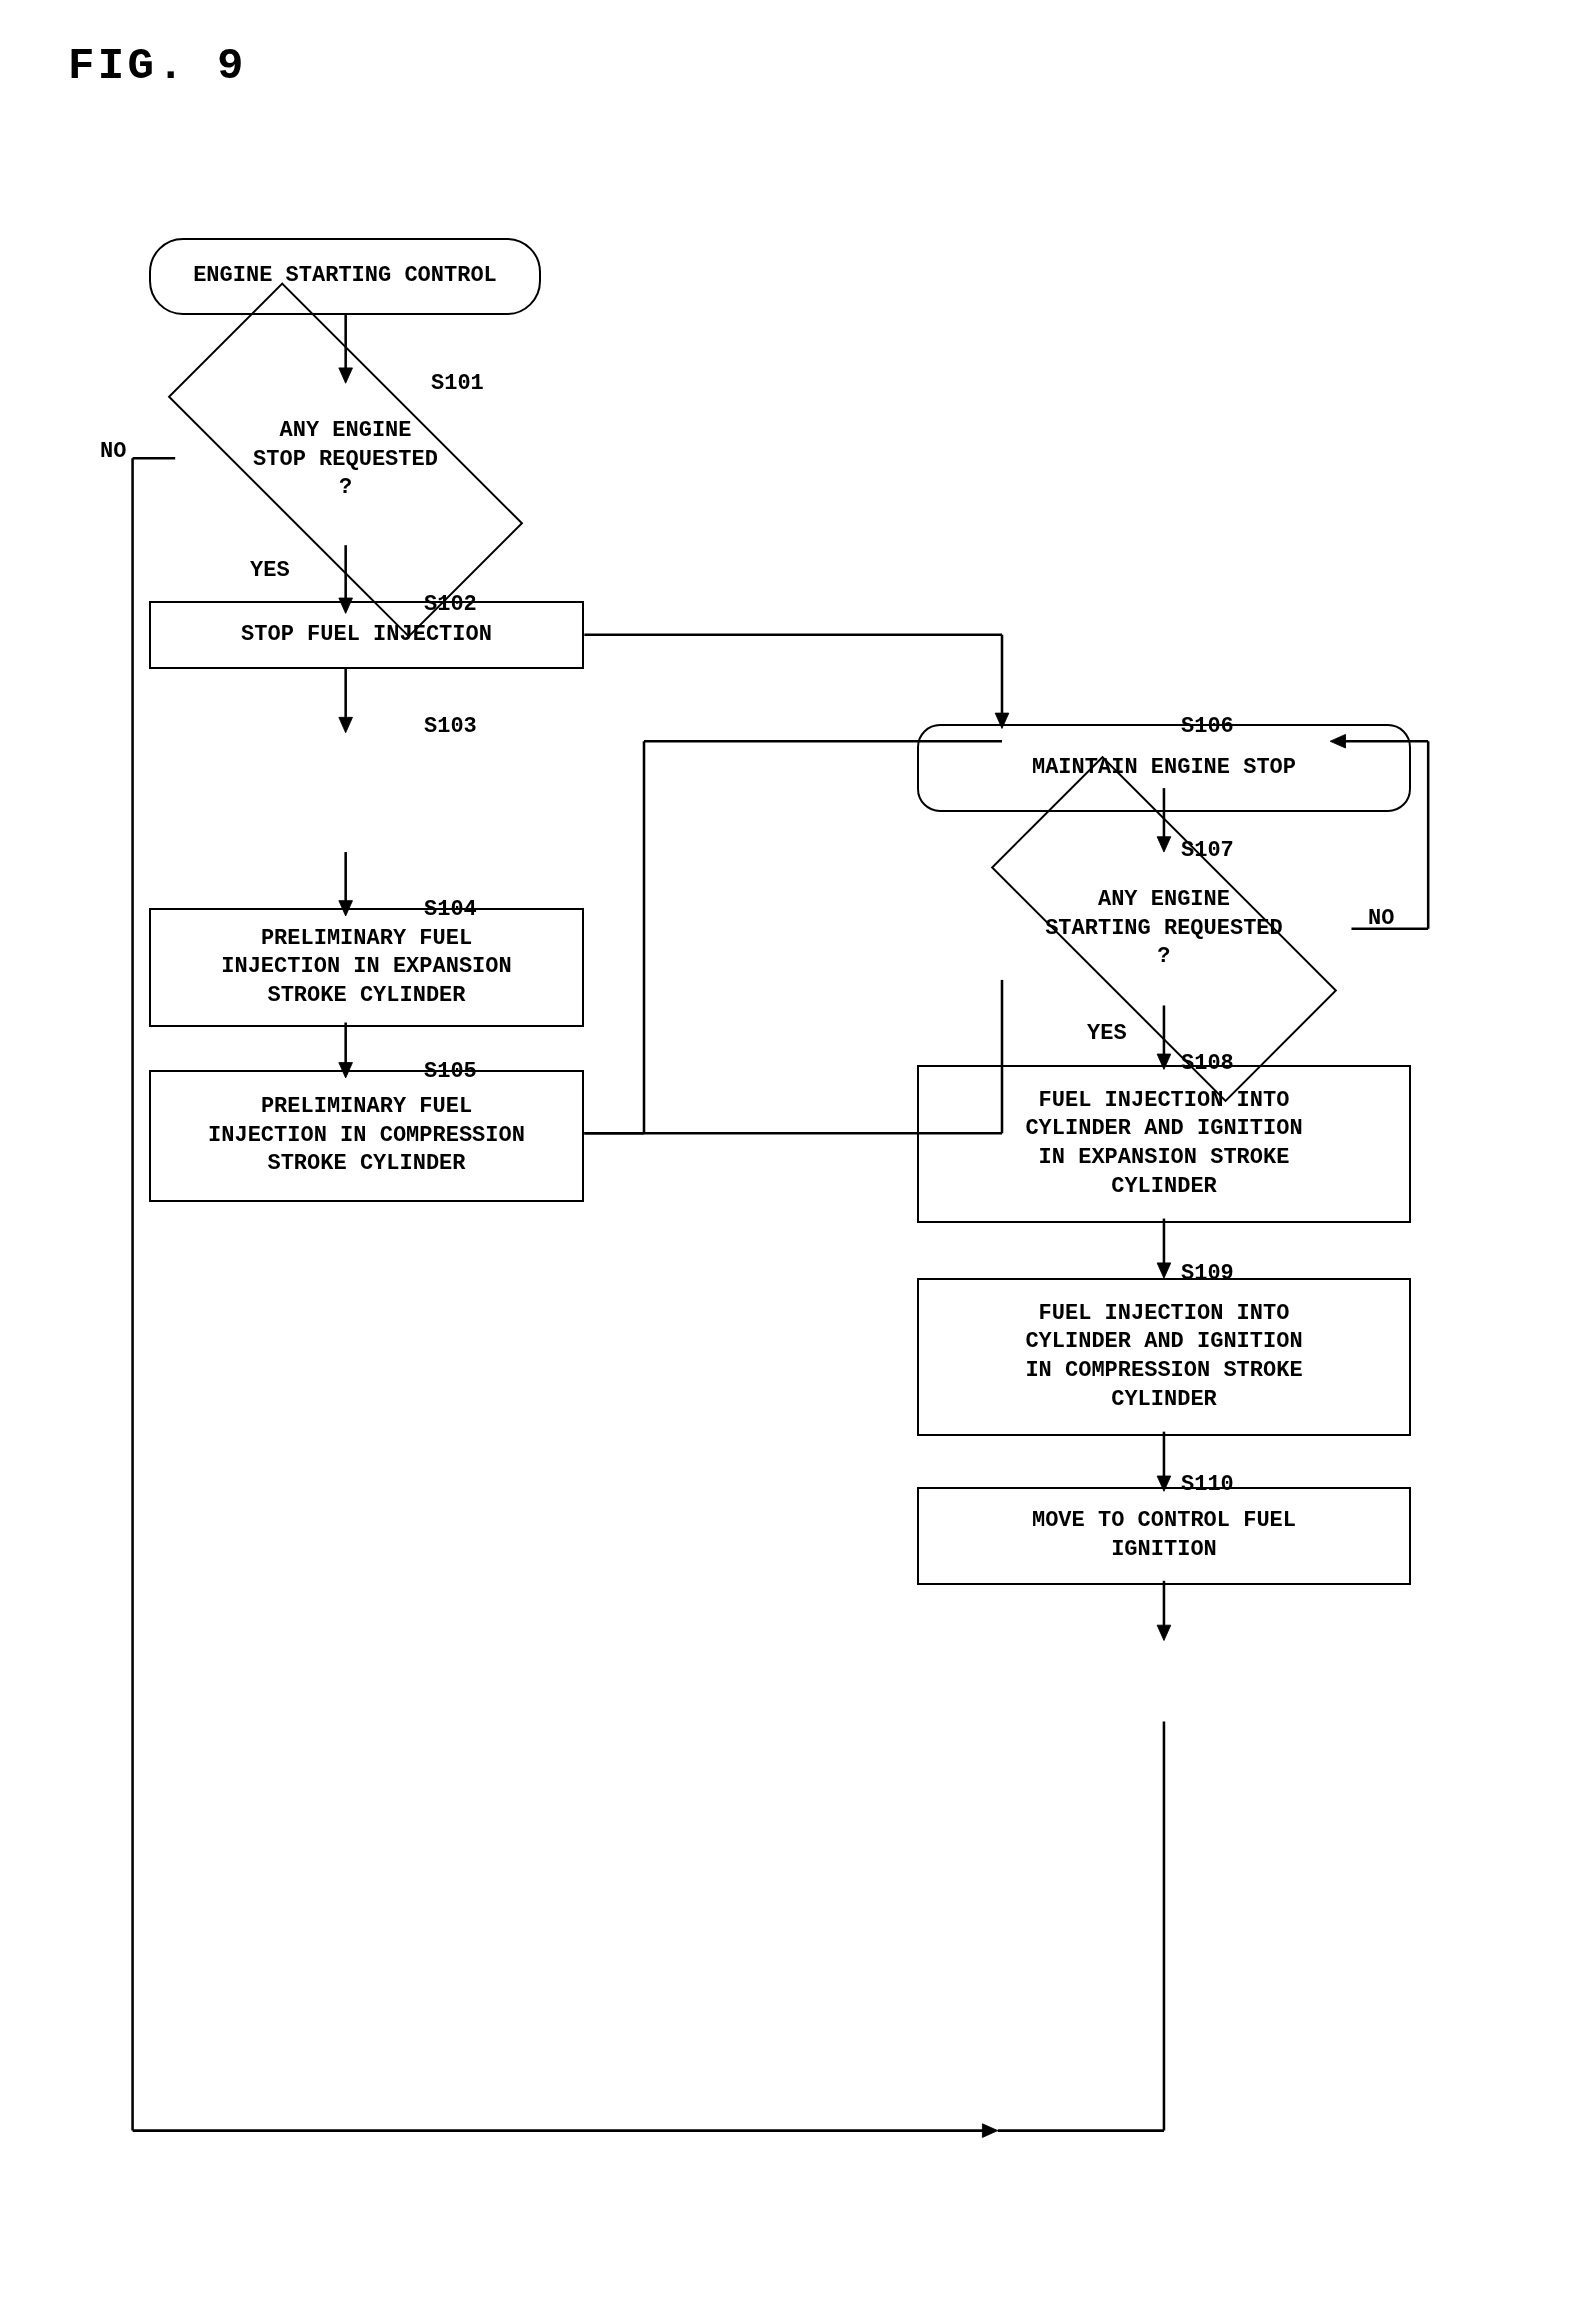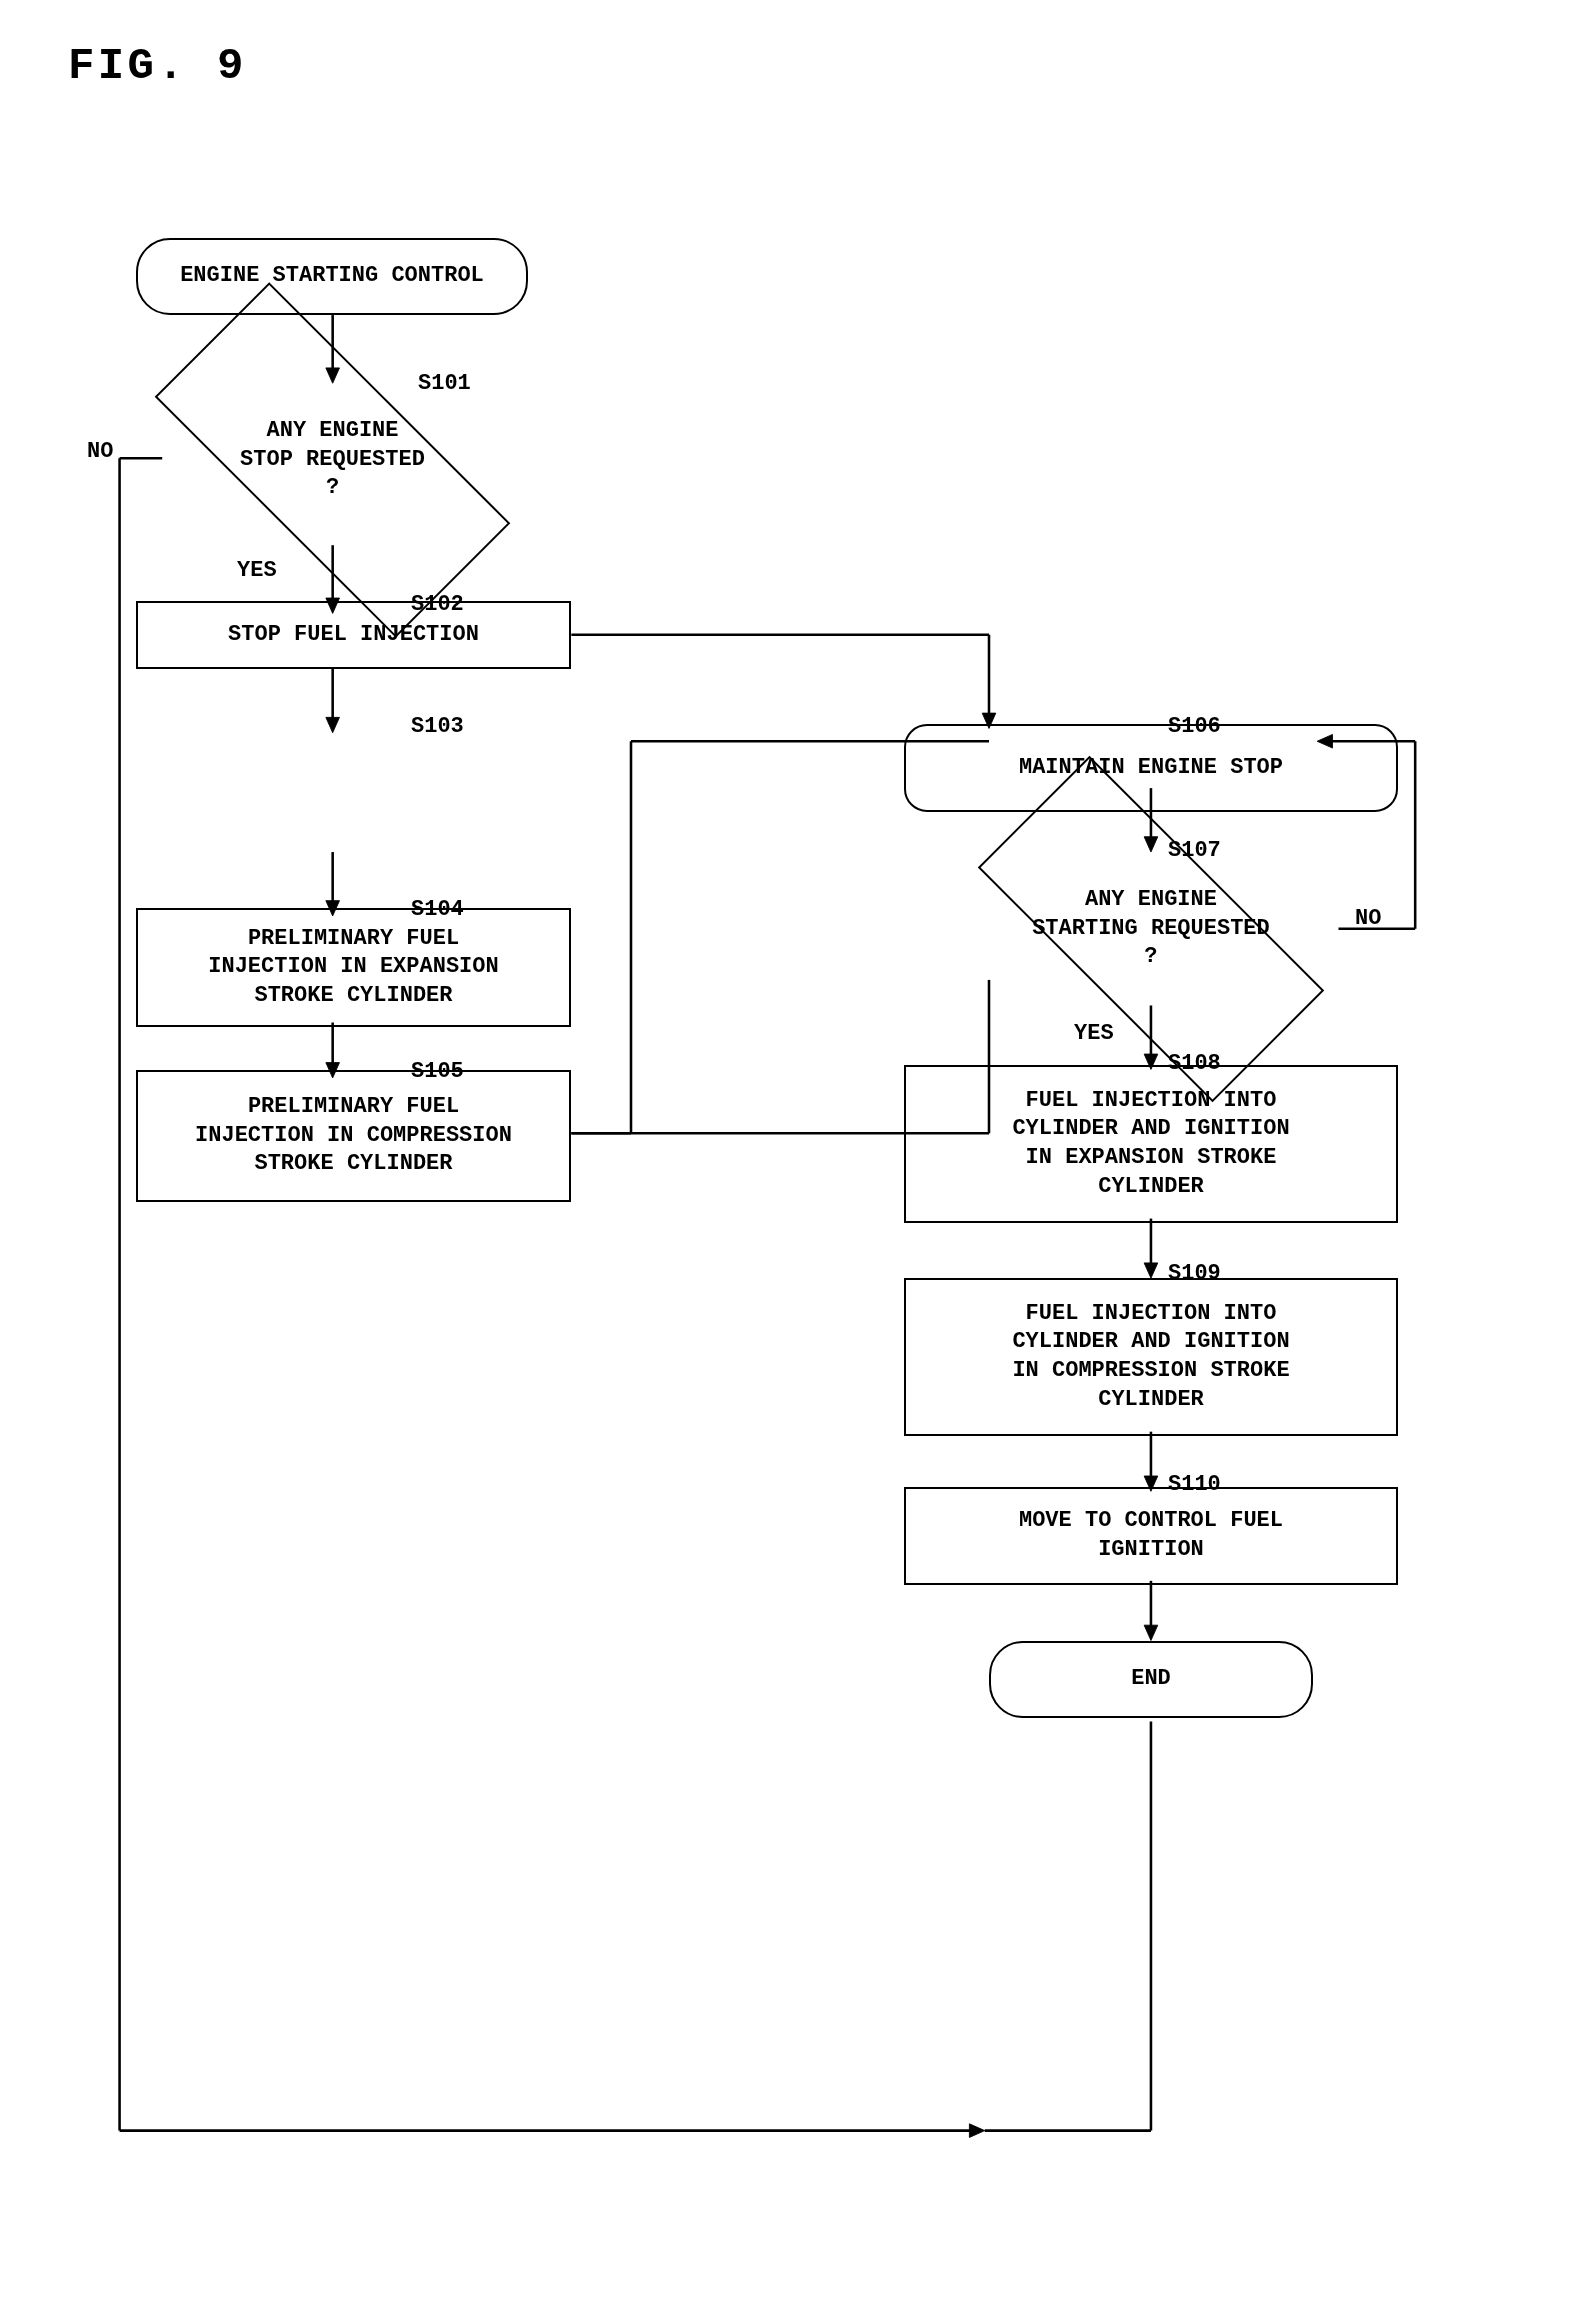--- a/index.html
+++ b/index.html
@@ -18,21 +18,21 @@
       left: 68px;
       font-size: 44px;
       font-weight: bold;
       letter-spacing: 3.4px;
     }
 
     
     .flowchart {
       position: absolute;
       top: 119px;
-      left: 51px;
+      left: 64px;
       width: 1518px;
       height: 2148px;
     }
 
     
     .shape {
       position: absolute;
       display: flex;
       align-items: center;
       justify-content: center;
@@ -278,18 +278,15 @@
 
   <div class="step-label" style="left:1117px; top:1353px;">
     <span>S110</span>
   </div>
 
   <div class="shape rect" style="left:853px; top:1368px; width:494px; height:98px;">
     <span style="white-space:pre-line;">MOVE TO CONTROL FUEL
 IGNITION</span>
   </div>
 
-  <div class="shape rounded-rect" style="left:938px; top:1522px; width:324px; height:77px;">
-    <span>END</span>
-  </div>
 
 </div>
 
 
 </body></html>

